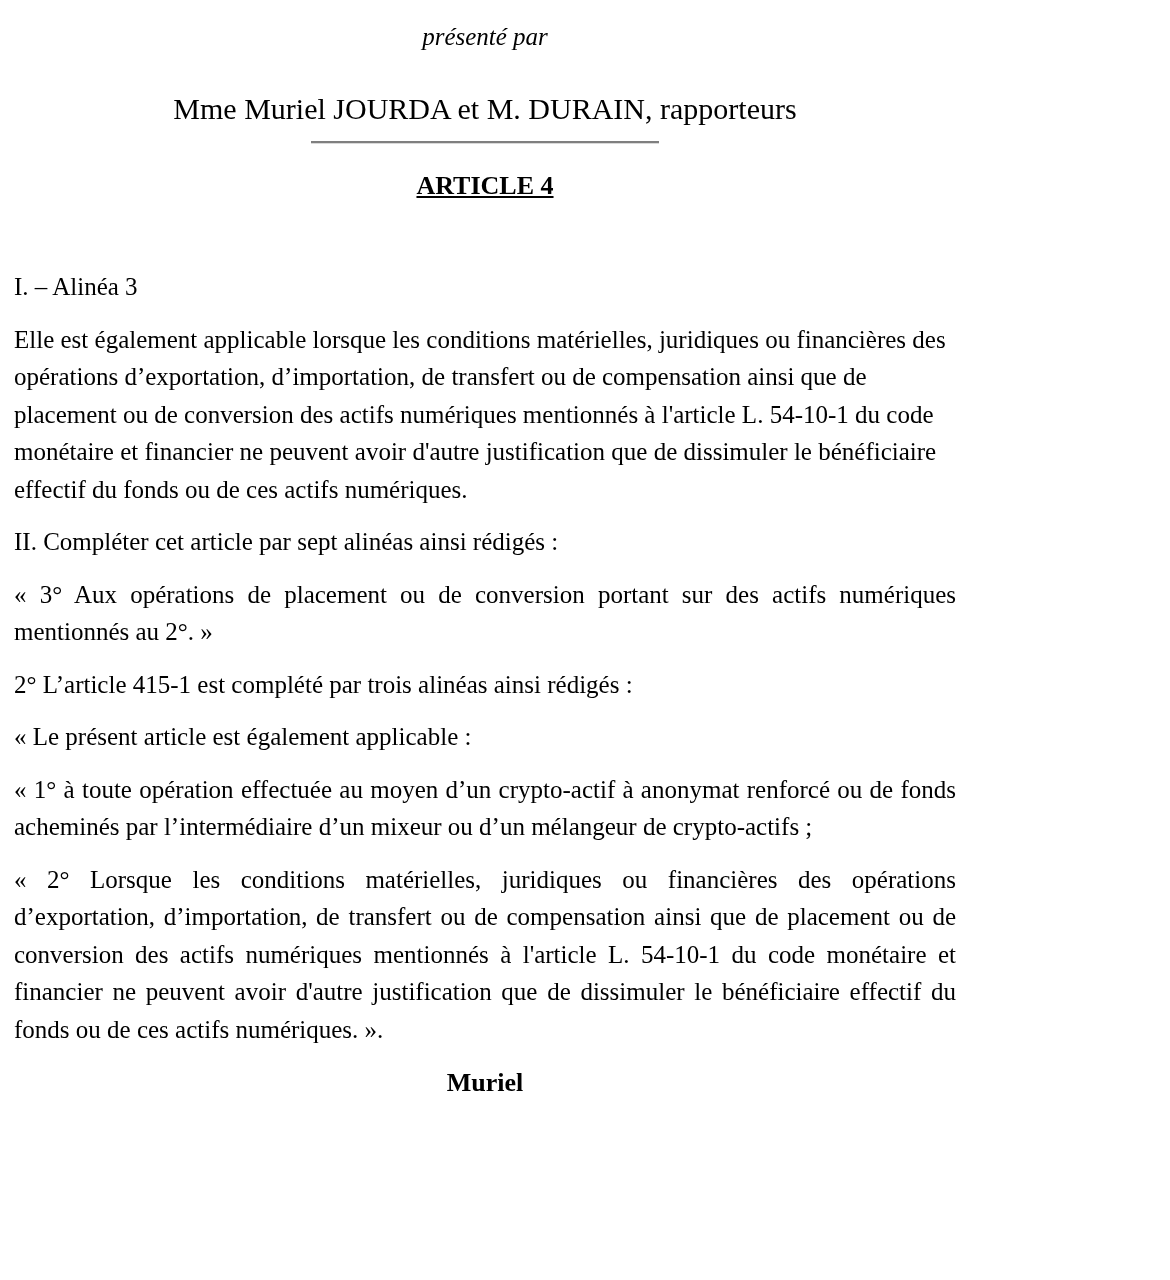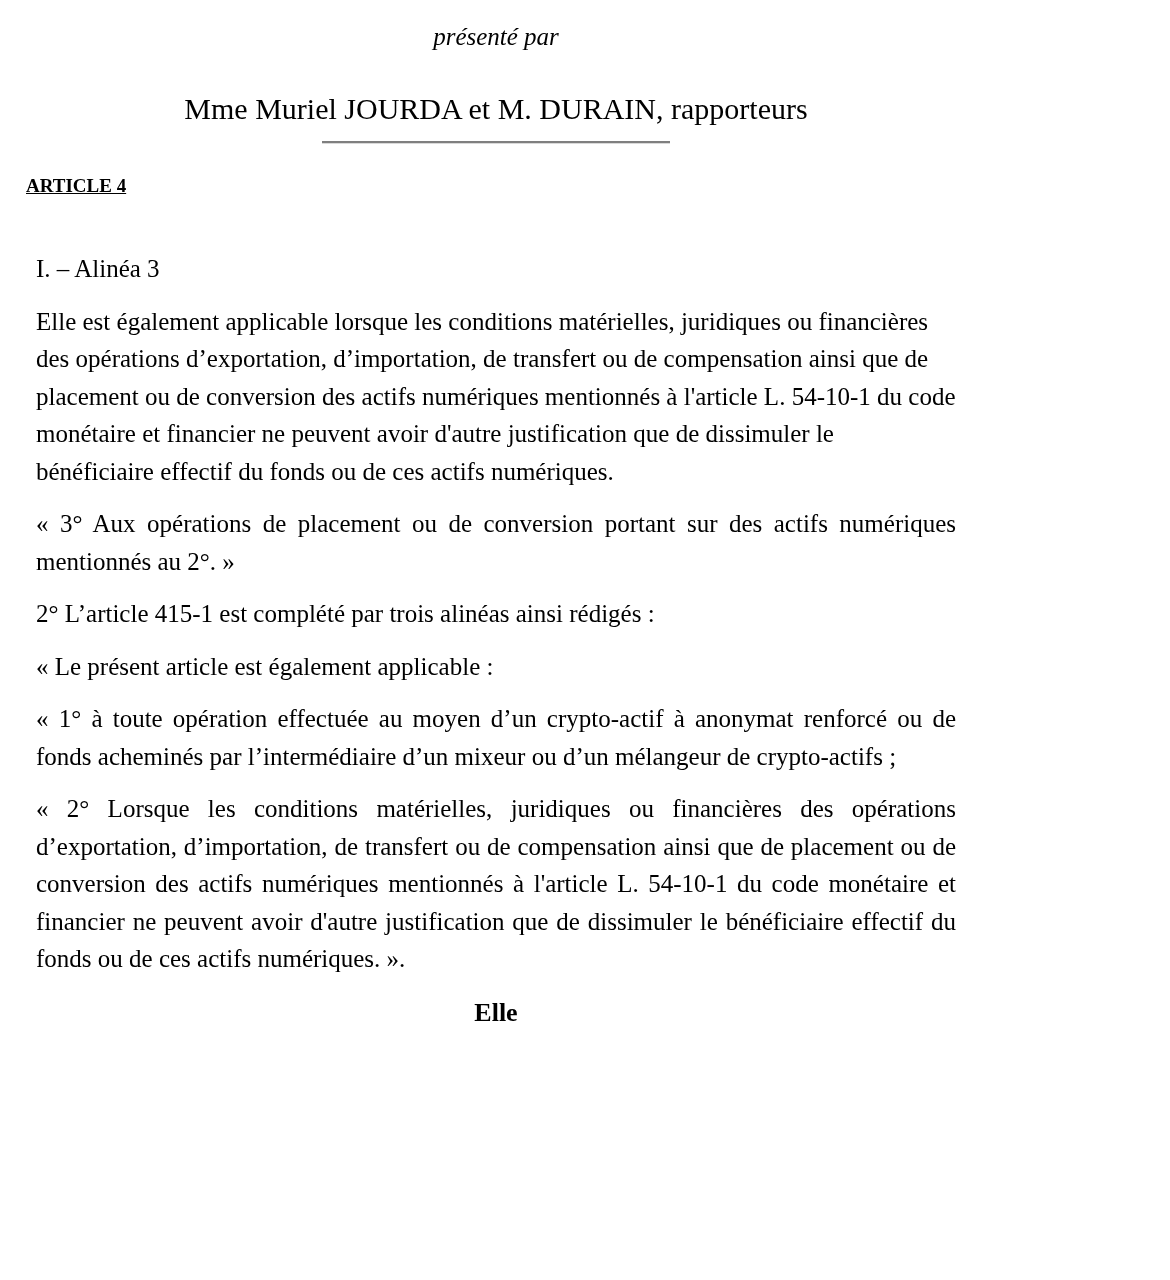--- a/index.html
+++ b/index.html
@@ -8,21 +8,21 @@
     background: #ffffff;
   }
   body {
     width: 1170px;
     height: 1280px;
     overflow: hidden;
     color: #000000;
     font-family: "Liberation Serif", serif;
   }
   .page {
-    padding: 18px 12px 0 26px;
+    padding: 18px 12px 0 4px;
     box-sizing: border-box;
     width: 978px;
   }
   
   .presented {
     margin: 0;
     text-align: center;
     font-style: italic;
     font-size: 25px;
     line-height: 37.5px;
@@ -34,23 +34,23 @@
     line-height: 37.5px;
   }
   .rule {
     width: 348px;
     height: 2px;
     background: #7f7f7f;
     border-bottom: 1px solid #d9d9d9;
     margin: 14px auto 0 auto;
   }
   .article-title {
-    margin: 22px 0 45px 0;
-    text-align: left;
-    font-size: 19px;
+    margin: 22px 0 63px 0;
+    text-align: center;
+    font-size: 26px;
     line-height: 39px;
     font-weight: bold;
     text-decoration: underline;
   }
   
   .body-text p {
     margin: 15px 10px;
     font-size: 25px;
     line-height: 37.5px;
     text-align: left;
@@ -79,29 +79,30 @@
   <div class="rule"></div>
 
   <h1 class="article-title">ARTICLE 4</h1>
 
   <section class="body-text">
     <p data-align="left">I. – Alinéa 3</p>
 
 
     <p data-align="left">Elle est également applicable lorsque les conditions matérielles, juridiques ou financières des opérations d’exportation, d’importation, de transfert ou de compensation ainsi que de placement ou de conversion des actifs numériques mentionnés à l'article L. 54-10-1 du code monétaire et financier ne peuvent avoir d'autre justification que de dissimuler le bénéficiaire effectif du fonds ou de ces actifs numériques.</p>
 
+    <p data-align="left">II. Compléter cet article par sept alinéas ainsi rédigés :</p>
 
 
 
     <p data-align="justify">« 3° Aux opérations de placement ou de conversion portant sur des actifs numériques mentionnés au 2°. »</p>
 
     <p data-align="left">2° L’article 415-1 est complété par trois alinéas ainsi rédigés :</p>
 
     <p data-align="left">« Le présent article est également applicable :</p>
 
     <p data-align="justify">« 1° à toute opération effectuée au moyen d’un crypto-actif à anonymat renforcé ou de fonds acheminés par l’intermédiaire d’un mixeur ou d’un mélangeur de crypto-actifs ;</p>
 
     <p data-align="justify">« 2° Lorsque les conditions matérielles, juridiques ou financières des opérations d’exportation, d’importation, de transfert ou de compensation ainsi que de placement ou de conversion des actifs numériques mentionnés à l'article L. 54-10-1 du code monétaire et financier ne peuvent avoir d'autre justification que de dissimuler le bénéficiaire effectif du fonds ou de ces actifs numériques. ».</p>
   </section>
 
-  <h2 class="objet">Elle</h2>
+  <h2 class="objet">Muriel</h2>
 
 </main>
 
 </body></html>

